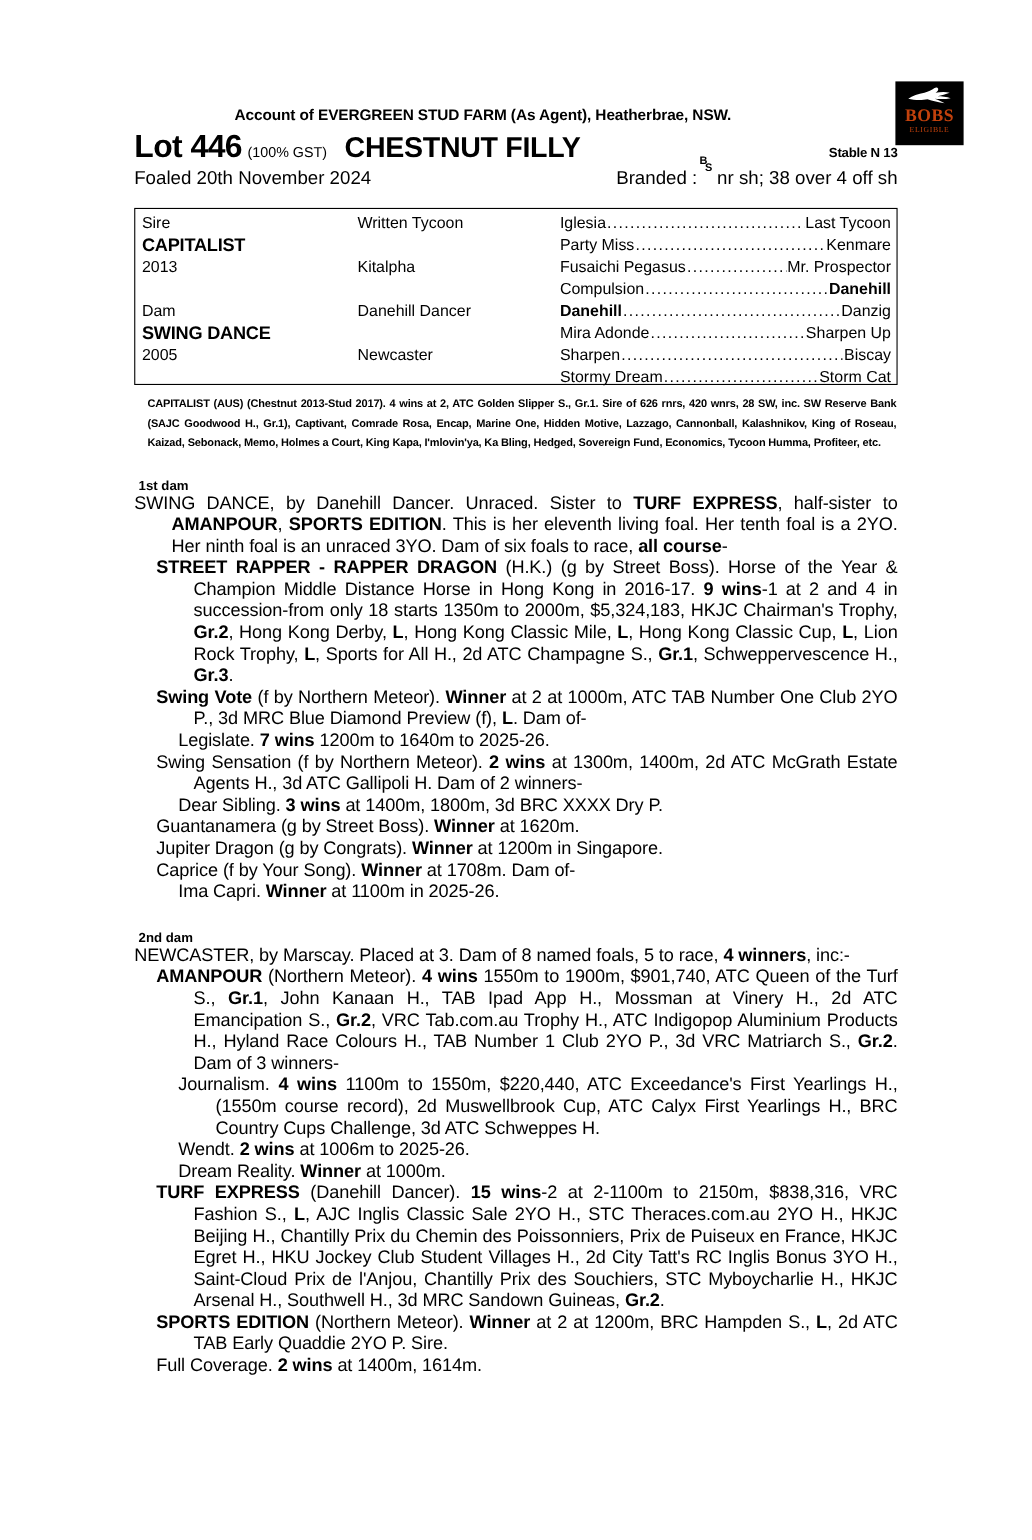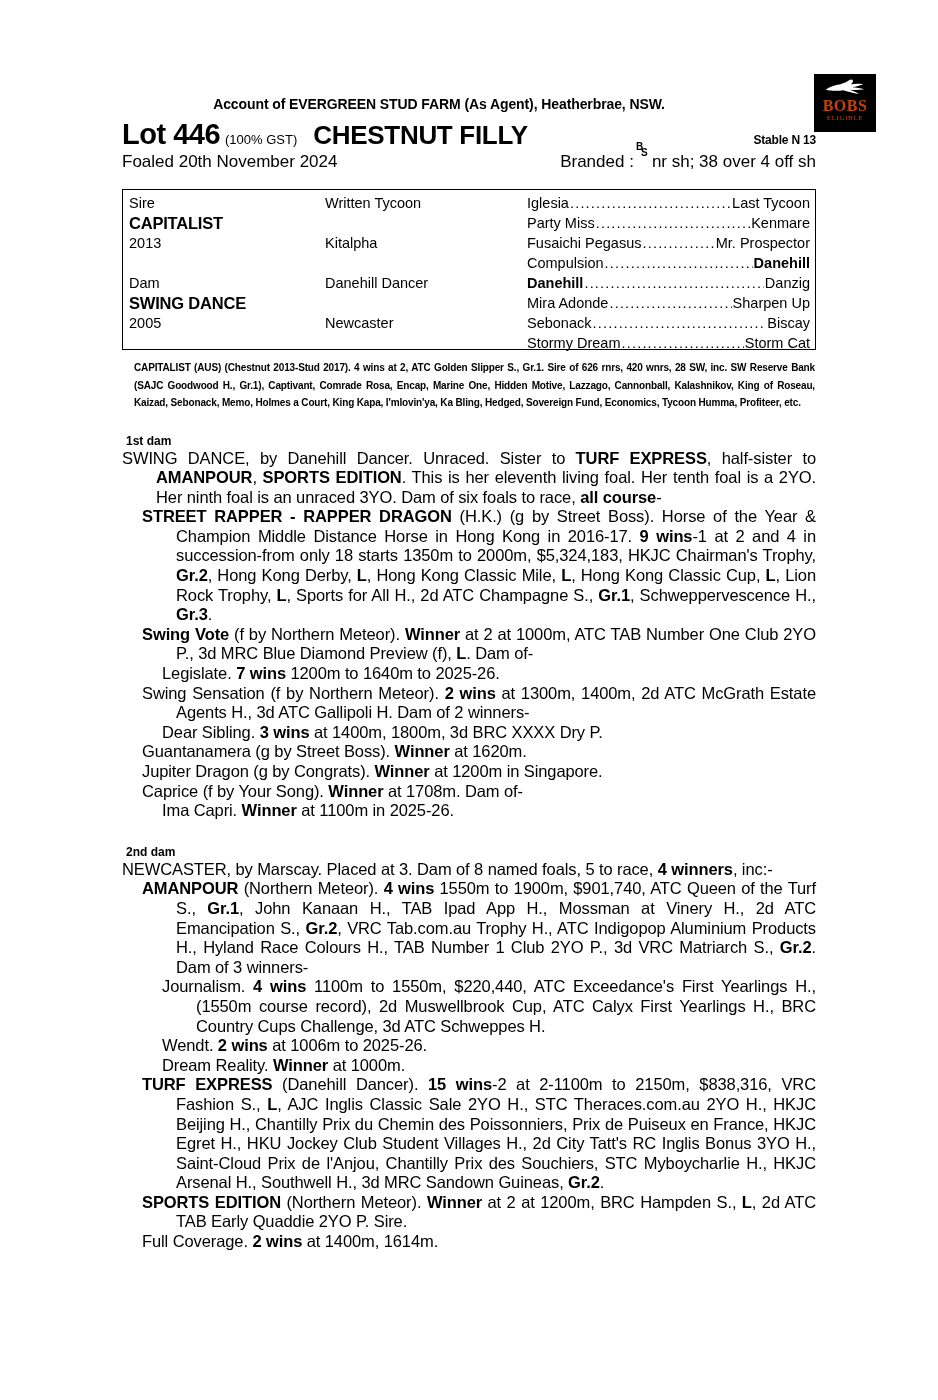--- a/index.html
+++ b/index.html
@@ -137,21 +137,21 @@
   .ped-table {
     margin-top: 16px;
     border: 1px solid #000000;
     height: 161px;
     box-sizing: border-box;
     position: relative;
     font-size: 14.5px;
   }
   .ped-col-a { position: absolute; left: 6px; top: 3px; width: 190px; }
   .ped-col-b { position: absolute; left: 202px; top: 3px; width: 175px; }
-  .ped-col-c { position: absolute; left: 404px; top: 3px; right: 5px; text-align: right; }
+  .ped-col-c { position: absolute; left: 386px; top: 3px; right: 5px; text-align: right; }
 
   .ped-row { height: 20px; line-height: 20px; white-space: nowrap; }
   .ped-row.bold { font-weight: bold; font-size: 16.5px; letter-spacing: -0.2px; }
   .ped-spacer { height: 20px; }
 
   .leader-row {
     display: flex;
     align-items: baseline;
     height: 20px;
     line-height: 20px;
@@ -292,21 +292,21 @@
           <span class="lname b">Danehill</span>
           <span class="ldots">................................................................................</span>
           <span class="lanc">Danzig</span>
         </div>
         <div class="leader-row">
           <span class="lname">Mira Adonde</span>
           <span class="ldots">................................................................................</span>
           <span class="lanc">Sharpen Up</span>
         </div>
         <div class="leader-row">
-          <span class="lname">Sebonack</span>
+          <span class="lname">Sharpen</span>
           <span class="ldots">................................................................................</span>
           <span class="lanc">Biscay</span>
         </div>
         <div class="leader-row">
           <span class="lname">Stormy Dream</span>
           <span class="ldots">................................................................................</span>
           <span class="lanc">Storm Cat</span>
         </div>
       </div>
   </div>

